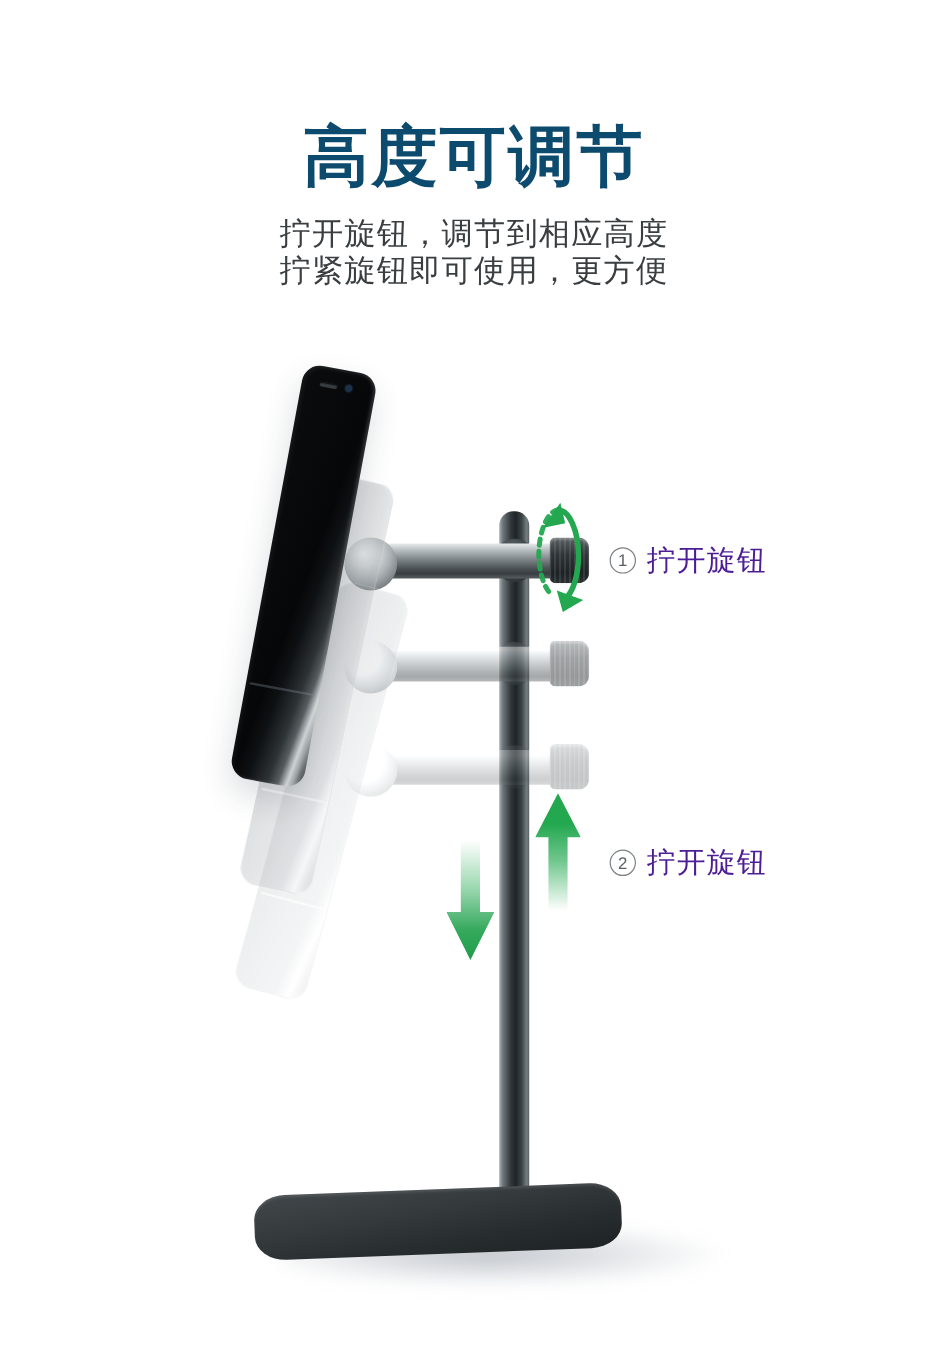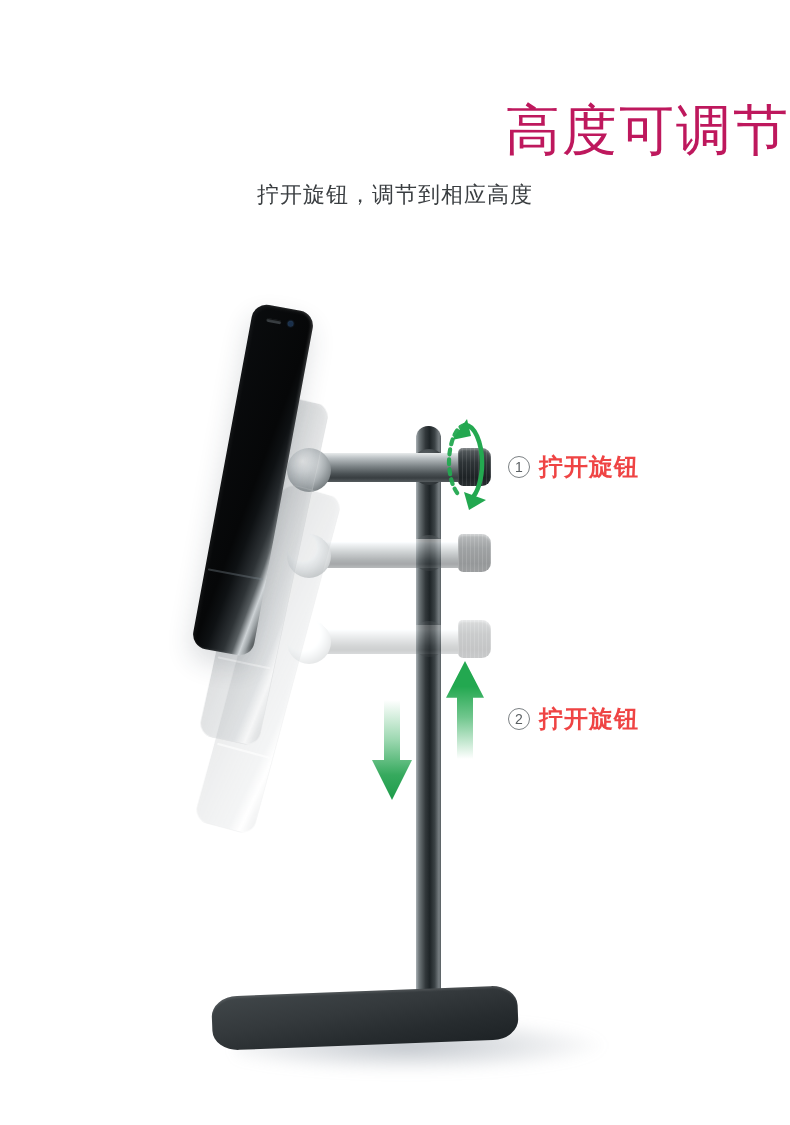--- a/index.html
+++ b/index.html
@@ -5,36 +5,36 @@
   * { margin:0; padding:0; box-sizing:border-box; }
   body { font-family:"Liberation Sans","DejaVu Sans",sans-serif; }
 
   .canvas {
     position:relative; width:790px; height:1125px; overflow:hidden;
     background:linear-gradient(148deg,#d7deе9 0%, #d8dfe9 0%, #e2e7ee 30%, #edf0f4 62%, #f8f9fb 100%);
   }
 
   
   .title {
-    position:absolute; top:94px; left:0; width:100%; text-align:right;
-    font-size:55px; font-weight:400; color:#be185d; letter-spacing:2px;
+    position:absolute; top:94px; left:0; width:100%; text-align:center;
+    font-size:55px; font-weight:700; color:#0c4a6e; letter-spacing:2px;
   }
   .subtitle {
     position:absolute; top:179px; left:0; width:100%; text-align:center;
-    font-size:22px; line-height:31px; color:#3a3e41; letter-spacing:1px;
+    font-size:26px; line-height:31px; color:#3a3e41; letter-spacing:1px;
   }
 
   
   .anno { position:absolute; display:flex; align-items:center; gap:9px; }
   .anno .num {
     width:22px; height:22px; border:1.5px solid #7c8184; border-radius:50%;
     display:flex; align-items:center; justify-content:center;
     font-size:14px; color:#5a5f62; flex:0 0 auto;
   }
-  .anno .lbl { font-size:24px; color:#ef4444; letter-spacing:1px; white-space:nowrap;font-weight:bold; }
+  .anno .lbl { font-size:24px; color:#4c1d95; letter-spacing:1px; white-space:nowrap; }
   .anno-1 { left:508px; top:451px; }
   .anno-2 { left:508px; top:703px; }
 
   
   .pole {
     position:absolute; left:416px; top:426px; width:25px; height:586px; z-index:2;
     border-radius:12px 12px 0 0;
     background:linear-gradient(90deg,#aab1b5 0%,#6f777a 12%,#32383b 38%,#1e2427 55%,#3c4346 75%,#787f83 92%,#575e61 100%);
   }
 
@@ -123,20 +123,21 @@
 </style>
 </head>
 <body>
 
 <div class="canvas">
 
   <div class="title">高度可调节</div>
 
   <div class="subtitle">
     <div>拧开旋钮，调节到相应高度</div>
+    <div>拧紧旋钮即可使用，更方便</div>
   </div>
 
   <div class="base-shadow"></div>
 
   <div class="pole"></div>
 
   <div class="arm arm-3">
     <div class="hub"></div>
     <div class="shaft"></div>
     <div class="ball"></div>

